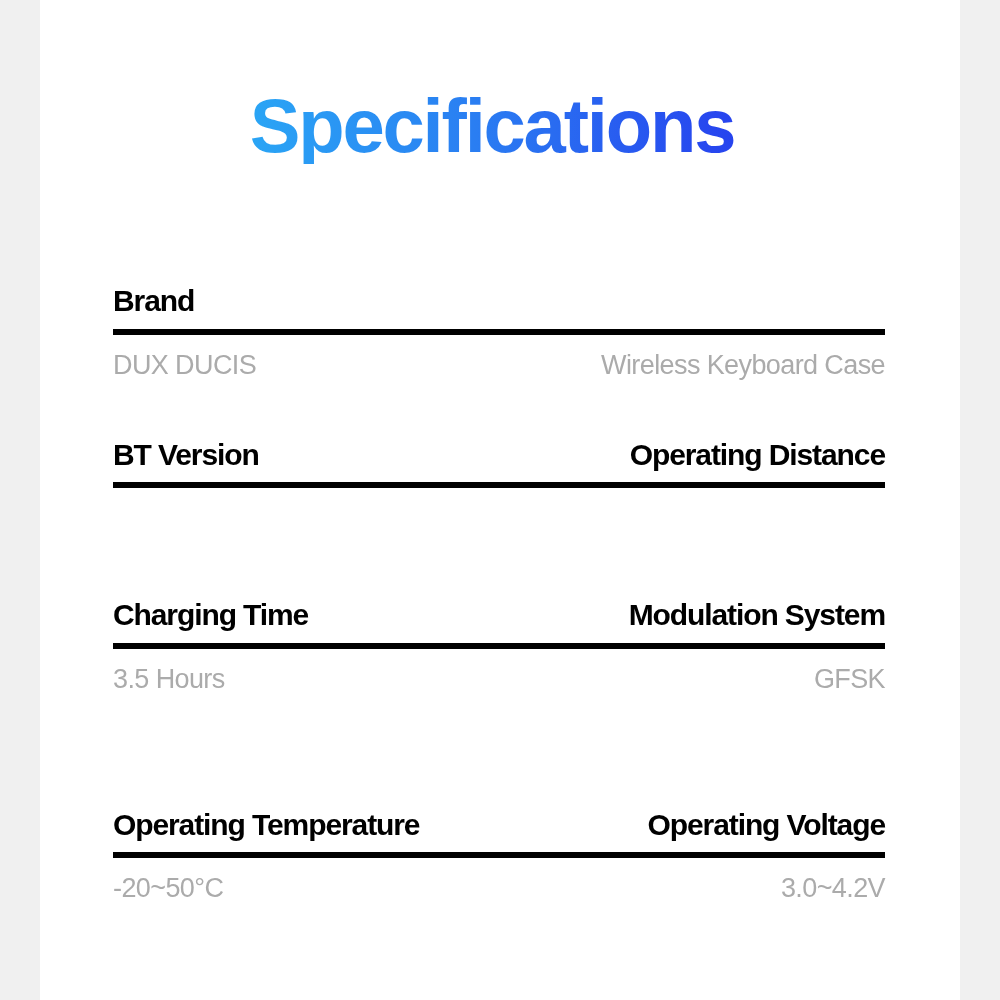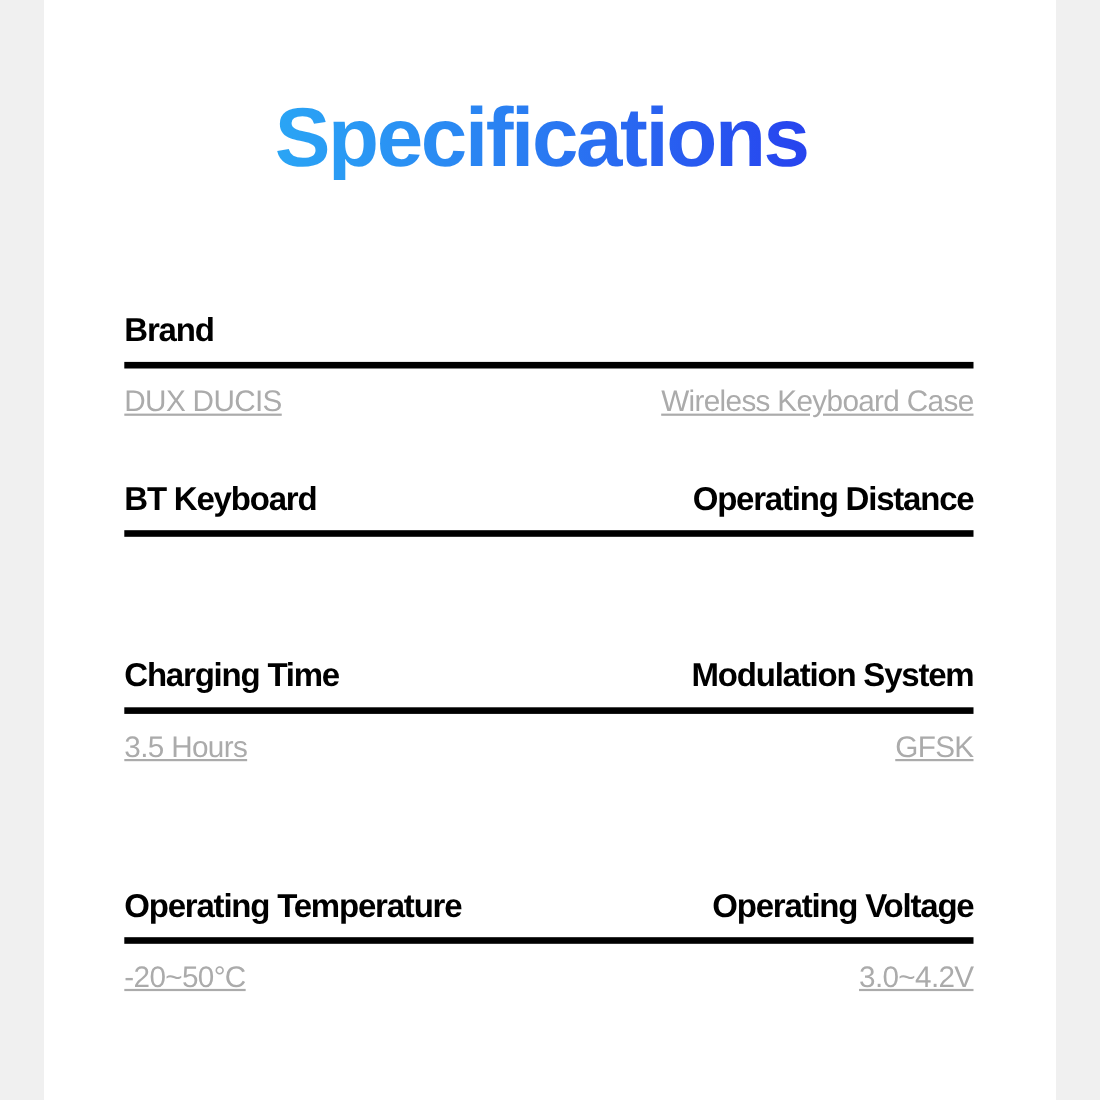--- a/index.html
+++ b/index.html
@@ -95,21 +95,20 @@
     max-width: 360px;
   }
 
   .spec-value.right {
     text-align: right;
   }
 
   .spec-value .line {
     display: block;
     white-space: nowrap;
-    text-decoration: underline;
   }
 
   
   #row-0 { margin-bottom: 56px; }
   #row-1 { margin-bottom: 110px; }
   #row-2 { margin-bottom: 112px; }
   #row-3 { margin-bottom: 0; margin-top: 12px; }
 </style>
 </head>
 <body>
@@ -130,21 +129,21 @@
           <span class="line">DUX DUCIS</span>
         </div>
         <div class="spec-value right">
           <span class="line">Wireless Keyboard Case</span>
         </div>
       </div>
     </div>
 
     <div class="spec-row" id="row-1">
       <div class="row-heads">
-        <div class="spec-label">BT Keyboard</div>
+        <div class="spec-label">BT Version</div>
         <div class="spec-label right">Operating Distance</div>
       </div>
       <div class="divider"></div>
     </div>
 
     <div class="spec-row" id="row-2">
       <div class="row-heads">
         <div class="spec-label">Charging Time</div>
         <div class="spec-label right">Modulation System</div>
       </div>

